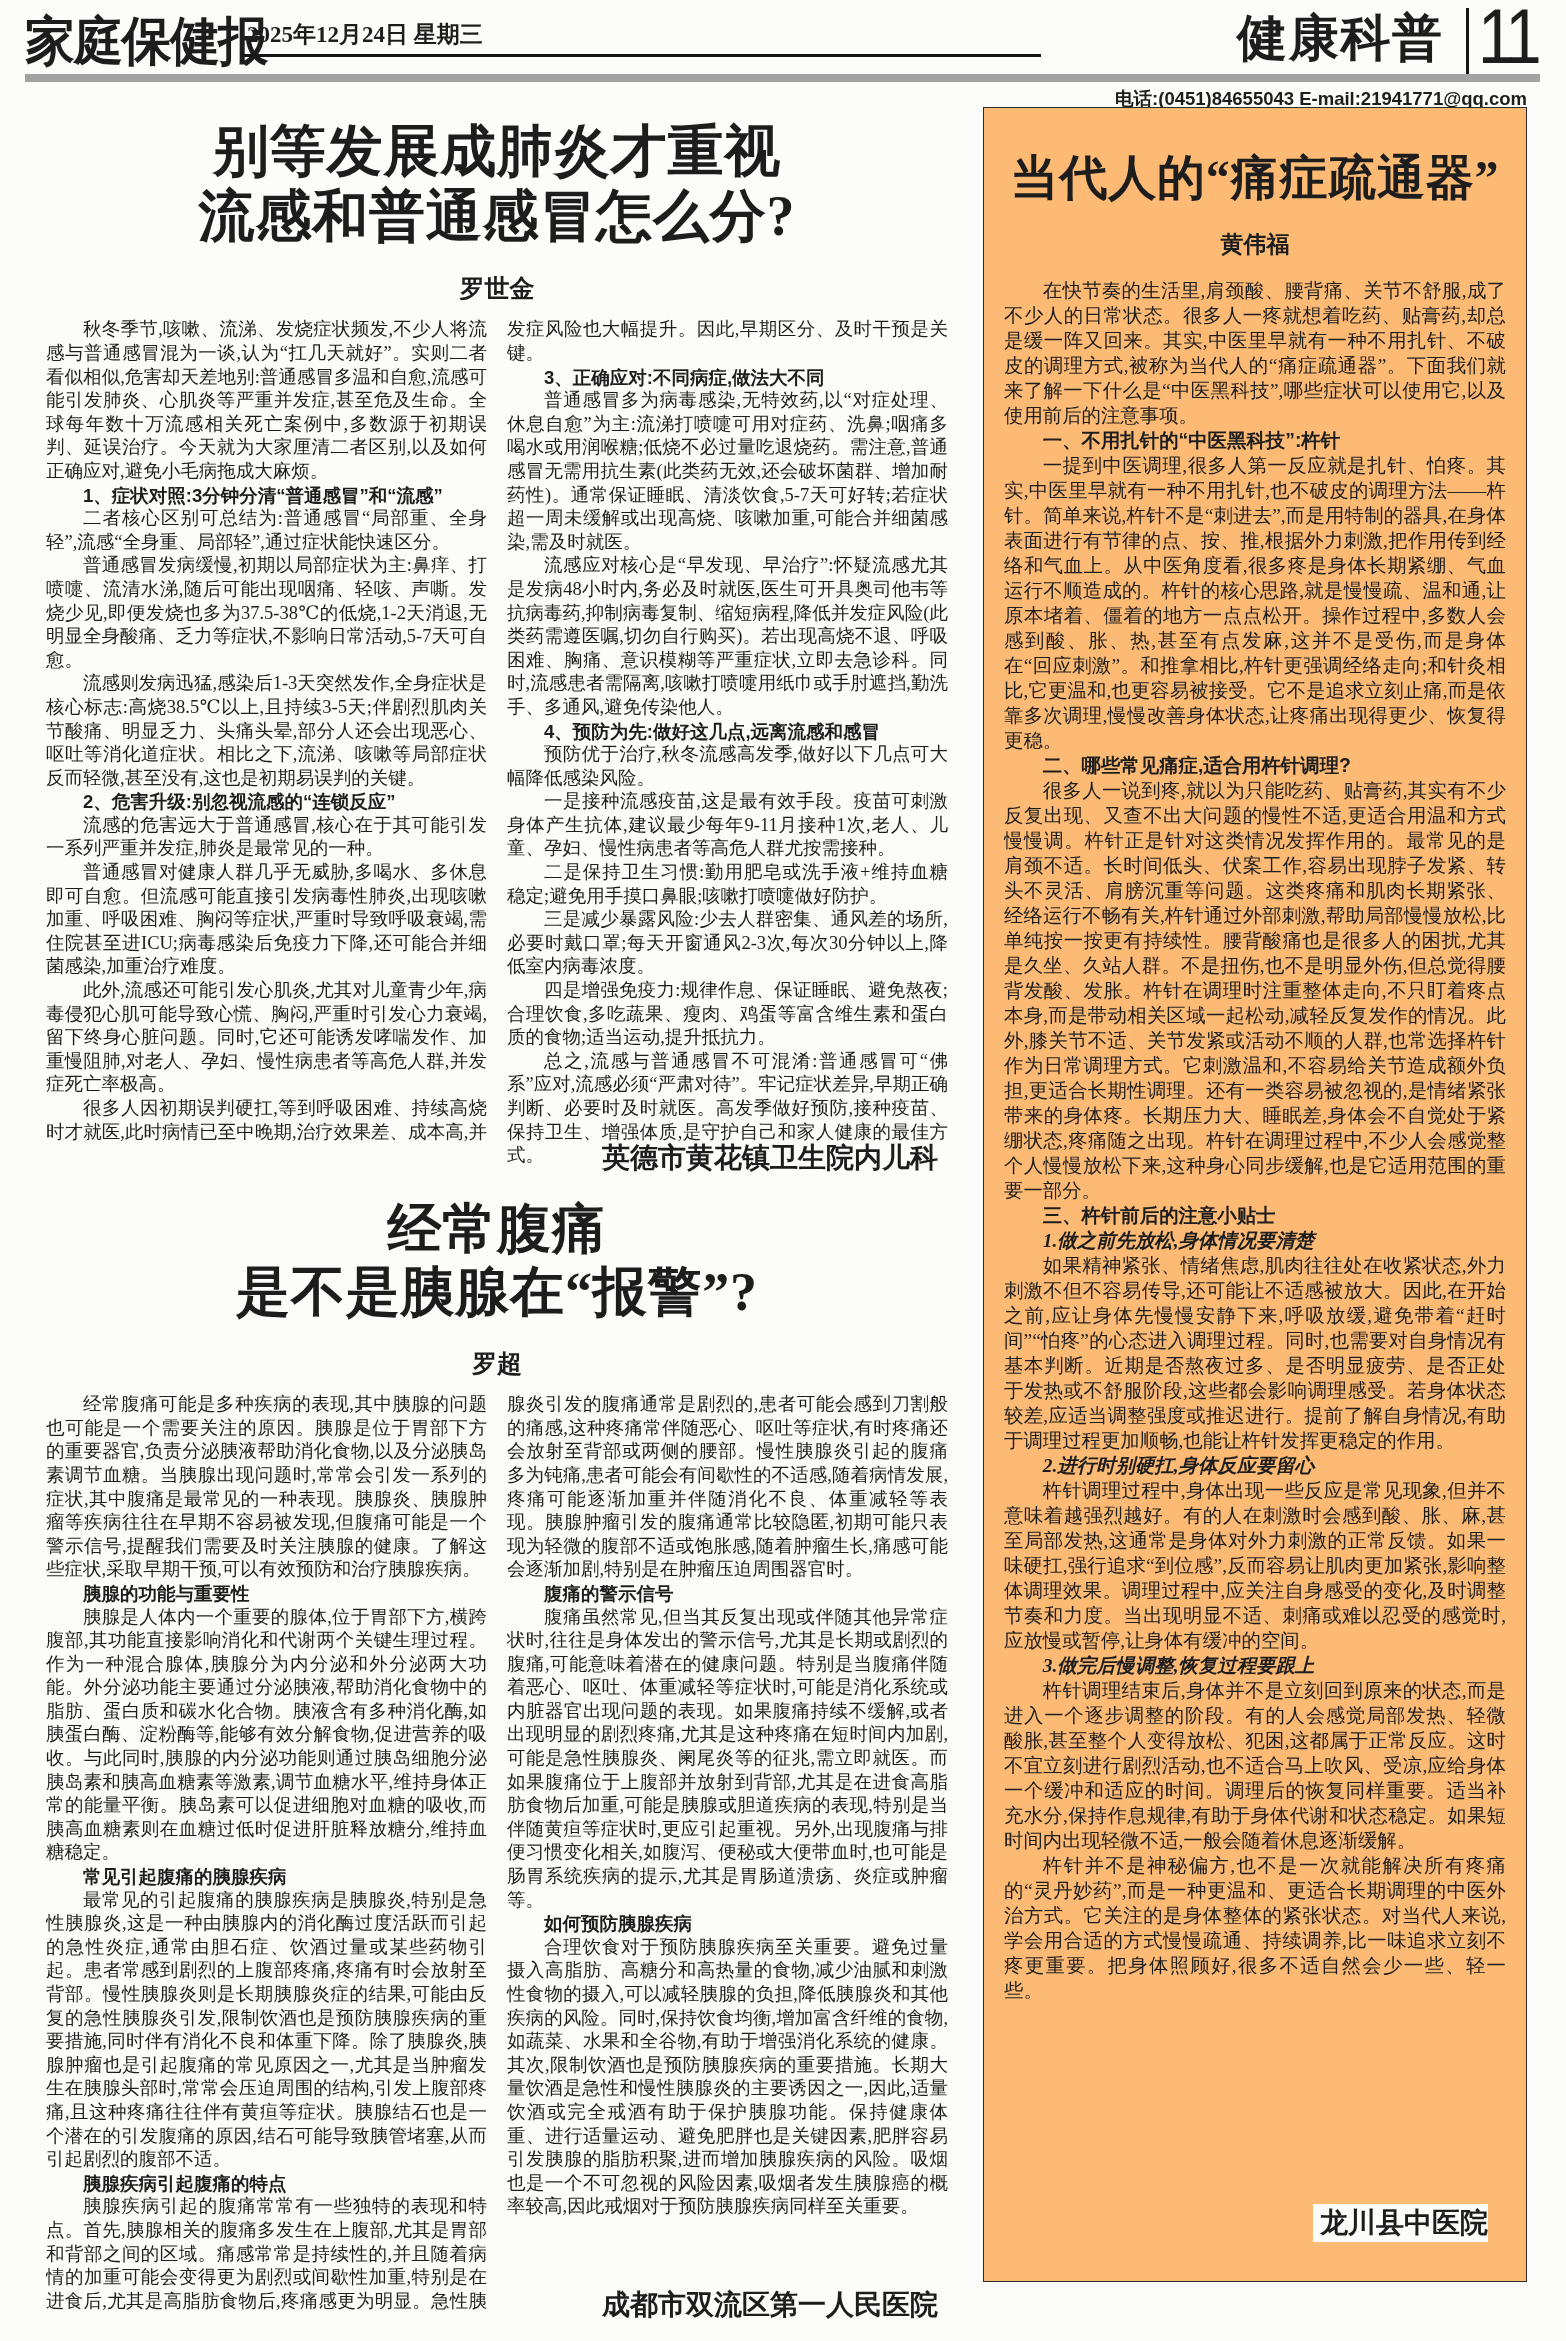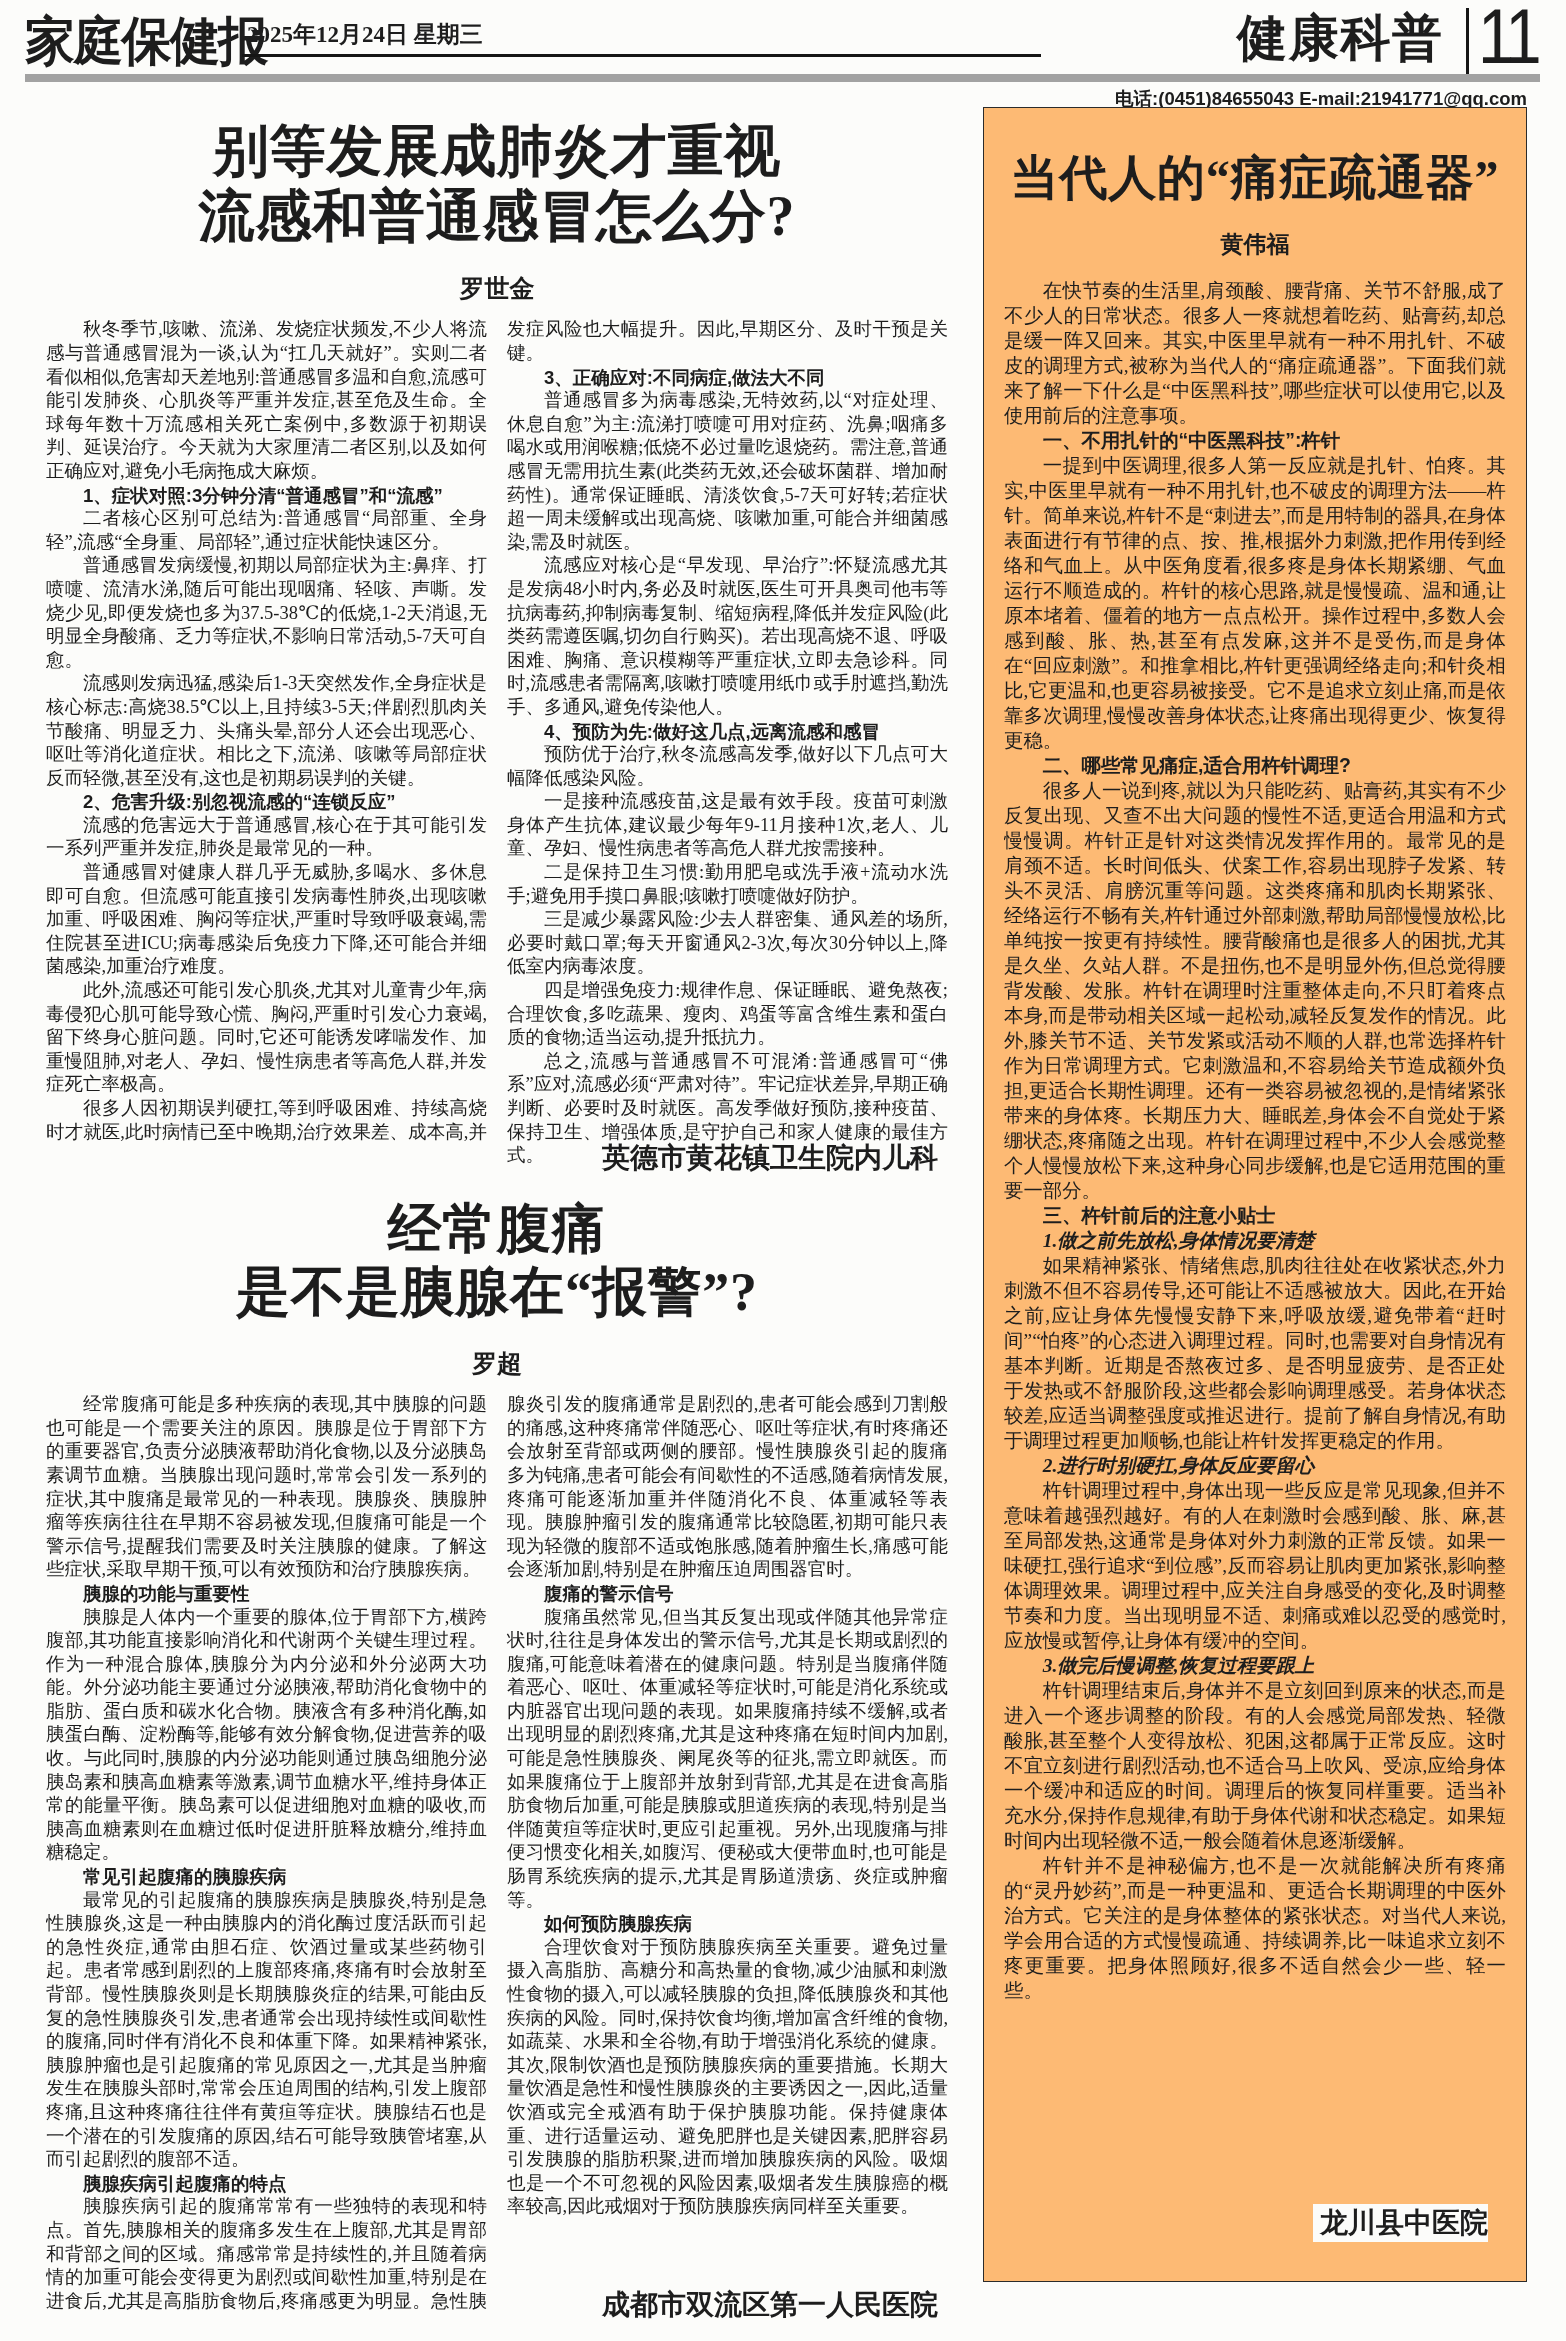--- a/index.html
+++ b/index.html
@@ -78,40 +78,40 @@
           <div class="blk blk-p">流感的危害远大于普通感冒,核心在于其可能引发一系列严重并发症,肺炎是最常见的一种。</div>
           <div class="blk blk-p">普通感冒对健康人群几乎无威胁,多喝水、多休息即可自愈。但流感可能直接引发病毒性肺炎,出现咳嗽加重、呼吸困难、胸闷等症状,严重时导致呼吸衰竭,需住院甚至进ICU;病毒感染后免疫力下降,还可能合并细菌感染,加重治疗难度。</div>
           <div class="blk blk-p">此外,流感还可能引发心肌炎,尤其对儿童青少年,病毒侵犯心肌可能导致心慌、胸闷,严重时引发心力衰竭,留下终身心脏问题。同时,它还可能诱发哮喘发作、加重慢阻肺,对老人、孕妇、慢性病患者等高危人群,并发症死亡率极高。</div>
           <div class="blk blk-p">很多人因初期误判硬扛,等到呼吸困难、持续高烧时才就医,此时病情已至中晚期,治疗效果差、成本高,并发症风险也大幅提升。因此,早期区分、及时干预是关键。</div>
           <div class="blk blk-h">3、正确应对:不同病症,做法大不同</div>
           <div class="blk blk-p">普通感冒多为病毒感染,无特效药,以“对症处理、休息自愈”为主:流涕打喷嚏可用对症药、洗鼻;咽痛多喝水或用润喉糖;低烧不必过量吃退烧药。需注意,普通感冒无需用抗生素(此类药无效,还会破坏菌群、增加耐药性)。通常保证睡眠、清淡饮食,5-7天可好转;若症状超一周未缓解或出现高烧、咳嗽加重,可能合并细菌感染,需及时就医。</div>
           <div class="blk blk-p">流感应对核心是“早发现、早治疗”:怀疑流感尤其是发病48小时内,务必及时就医,医生可开具奥司他韦等抗病毒药,抑制病毒复制、缩短病程,降低并发症风险(此类药需遵医嘱,切勿自行购买)。若出现高烧不退、呼吸困难、胸痛、意识模糊等严重症状,立即去急诊科。同时,流感患者需隔离,咳嗽打喷嚏用纸巾或手肘遮挡,勤洗手、多通风,避免传染他人。</div>
           <div class="blk blk-h">4、预防为先:做好这几点,远离流感和感冒</div>
           <div class="blk blk-p">预防优于治疗,秋冬流感高发季,做好以下几点可大幅降低感染风险。</div>
           <div class="blk blk-p">一是接种流感疫苗,这是最有效手段。疫苗可刺激身体产生抗体,建议最少每年9-11月接种1次,老人、儿童、孕妇、慢性病患者等高危人群尤按需接种。</div>
-          <div class="blk blk-p">二是保持卫生习惯:勤用肥皂或洗手液+流动水洗手;避免用手摸口鼻眼;咳嗽打喷嚏做好防护。</div>
+          <div class="blk blk-p">二是保持卫生习惯:勤用肥皂或洗手液+维持血糖稳定;避免用手摸口鼻眼;咳嗽打喷嚏做好防护。</div>
           <div class="blk blk-p">三是减少暴露风险:少去人群密集、通风差的场所,必要时戴口罩;每天开窗通风2-3次,每次30分钟以上,降低室内病毒浓度。</div>
           <div class="blk blk-p">四是增强免疫力:规律作息、保证睡眠、避免熬夜;合理饮食,多吃蔬果、瘦肉、鸡蛋等富含维生素和蛋白质的食物;适当运动,提升抵抗力。</div>
           <div class="blk blk-p">总之,流感与普通感冒不可混淆:普通感冒可“佛系”应对,流感必须“严肃对待”。牢记症状差异,早期正确判断、必要时及时就医。高发季做好预防,接种疫苗、保持卫生、增强体质,是守护自己和家人健康的最佳方式。</div>
           <div class="byline">英德市黄花镇卫生院内儿科</div>
       </div>
     </div>
 
     <div class="a2">
       <div class="art-title">
         <div>经常腹痛</div>
         <div>是不是胰腺在“报警”?</div>
       </div>
       <div class="art-author">罗超</div>
       <div class="art-body">
         <div class="blk blk-p">经常腹痛可能是多种疾病的表现,其中胰腺的问题也可能是一个需要关注的原因。胰腺是位于胃部下方的重要器官,负责分泌胰液帮助消化食物,以及分泌胰岛素调节血糖。当胰腺出现问题时,常常会引发一系列的症状,其中腹痛是最常见的一种表现。胰腺炎、胰腺肿瘤等疾病往往在早期不容易被发现,但腹痛可能是一个警示信号,提醒我们需要及时关注胰腺的健康。了解这些症状,采取早期干预,可以有效预防和治疗胰腺疾病。</div>
           <div class="blk blk-h">胰腺的功能与重要性</div>
           <div class="blk blk-p">胰腺是人体内一个重要的腺体,位于胃部下方,横跨腹部,其功能直接影响消化和代谢两个关键生理过程。作为一种混合腺体,胰腺分为内分泌和外分泌两大功能。外分泌功能主要通过分泌胰液,帮助消化食物中的脂肪、蛋白质和碳水化合物。胰液含有多种消化酶,如胰蛋白酶、淀粉酶等,能够有效分解食物,促进营养的吸收。与此同时,胰腺的内分泌功能则通过胰岛细胞分泌胰岛素和胰高血糖素等激素,调节血糖水平,维持身体正常的能量平衡。胰岛素可以促进细胞对血糖的吸收,而胰高血糖素则在血糖过低时促进肝脏释放糖分,维持血糖稳定。</div>
           <div class="blk blk-h">常见引起腹痛的胰腺疾病</div>
-          <div class="blk blk-p">最常见的引起腹痛的胰腺疾病是胰腺炎,特别是急性胰腺炎,这是一种由胰腺内的消化酶过度活跃而引起的急性炎症,通常由胆石症、饮酒过量或某些药物引起。患者常感到剧烈的上腹部疼痛,疼痛有时会放射至背部。慢性胰腺炎则是长期胰腺炎症的结果,可能由反复的急性胰腺炎引发,患者通常会出现持续性或间歇性的腹痛,同时伴有消化不良和体重下降。如果精神紧张,胰腺肿瘤也是引起腹痛的常见原因之一,尤其是当肿瘤发生在胰腺头部时,常常会压迫周围的结构,引发上腹部疼痛,且这种疼痛往往伴有黄疸等症状。胰腺结石也是一个潜在的引发腹痛的原因,结石可能导致胰管堵塞,从而引起剧烈的腹部不适。</div>
+          <div class="blk blk-p">最常见的引起腹痛的胰腺疾病是胰腺炎,特别是急性胰腺炎,这是一种由胰腺内的消化酶过度活跃而引起的急性炎症,通常由胆石症、饮酒过量或某些药物引起。患者常感到剧烈的上腹部疼痛,疼痛有时会放射至背部。慢性胰腺炎则是长期胰腺炎症的结果,可能由反复的急性胰腺炎引发,限制饮酒也是预防胰腺疾病的重要措施,同时伴有消化不良和体重下降。除了胰腺炎,胰腺肿瘤也是引起腹痛的常见原因之一,尤其是当肿瘤发生在胰腺头部时,常常会压迫周围的结构,引发上腹部疼痛,且这种疼痛往往伴有黄疸等症状。胰腺结石也是一个潜在的引发腹痛的原因,结石可能导致胰管堵塞,从而引起剧烈的腹部不适。</div>
           <div class="blk blk-h">胰腺疾病引起腹痛的特点</div>
           <div class="blk blk-p">胰腺疾病引起的腹痛常常有一些独特的表现和特点。首先,胰腺相关的腹痛多发生在上腹部,尤其是胃部和背部之间的区域。痛感常常是持续性的,并且随着病情的加重可能会变得更为剧烈或间歇性加重,特别是在进食后,尤其是高脂肪食物后,疼痛感更为明显。急性胰腺炎引发的腹痛通常是剧烈的,患者可能会感到刀割般的痛感,这种疼痛常伴随恶心、呕吐等症状,有时疼痛还会放射至背部或两侧的腰部。慢性胰腺炎引起的腹痛多为钝痛,患者可能会有间歇性的不适感,随着病情发展,疼痛可能逐渐加重并伴随消化不良、体重减轻等表现。胰腺肿瘤引发的腹痛通常比较隐匿,初期可能只表现为轻微的腹部不适或饱胀感,随着肿瘤生长,痛感可能会逐渐加剧,特别是在肿瘤压迫周围器官时。</div>
           <div class="blk blk-h">腹痛的警示信号</div>
           <div class="blk blk-p">腹痛虽然常见,但当其反复出现或伴随其他异常症状时,往往是身体发出的警示信号,尤其是长期或剧烈的腹痛,可能意味着潜在的健康问题。特别是当腹痛伴随着恶心、呕吐、体重减轻等症状时,可能是消化系统或内脏器官出现问题的表现。如果腹痛持续不缓解,或者出现明显的剧烈疼痛,尤其是这种疼痛在短时间内加剧,可能是急性胰腺炎、阑尾炎等的征兆,需立即就医。而如果腹痛位于上腹部并放射到背部,尤其是在进食高脂肪食物后加重,可能是胰腺或胆道疾病的表现,特别是当伴随黄疸等症状时,更应引起重视。另外,出现腹痛与排便习惯变化相关,如腹泻、便秘或大便带血时,也可能是肠胃系统疾病的提示,尤其是胃肠道溃疡、炎症或肿瘤等。</div>
           <div class="blk blk-h">如何预防胰腺疾病</div>
           <div class="blk blk-p">合理饮食对于预防胰腺疾病至关重要。避免过量摄入高脂肪、高糖分和高热量的食物,减少油腻和刺激性食物的摄入,可以减轻胰腺的负担,降低胰腺炎和其他疾病的风险。同时,保持饮食均衡,增加富含纤维的食物,如蔬菜、水果和全谷物,有助于增强消化系统的健康。其次,限制饮酒也是预防胰腺疾病的重要措施。长期大量饮酒是急性和慢性胰腺炎的主要诱因之一,因此,适量饮酒或完全戒酒有助于保护胰腺功能。保持健康体重、进行适量运动、避免肥胖也是关键因素,肥胖容易引发胰腺的脂肪积聚,进而增加胰腺疾病的风险。吸烟也是一个不可忽视的风险因素,吸烟者发生胰腺癌的概率较高,因此戒烟对于预防胰腺疾病同样至关重要。</div>
           <div class="byline">成都市双流区第一人民医院</div>
       </div>
     </div>
 

